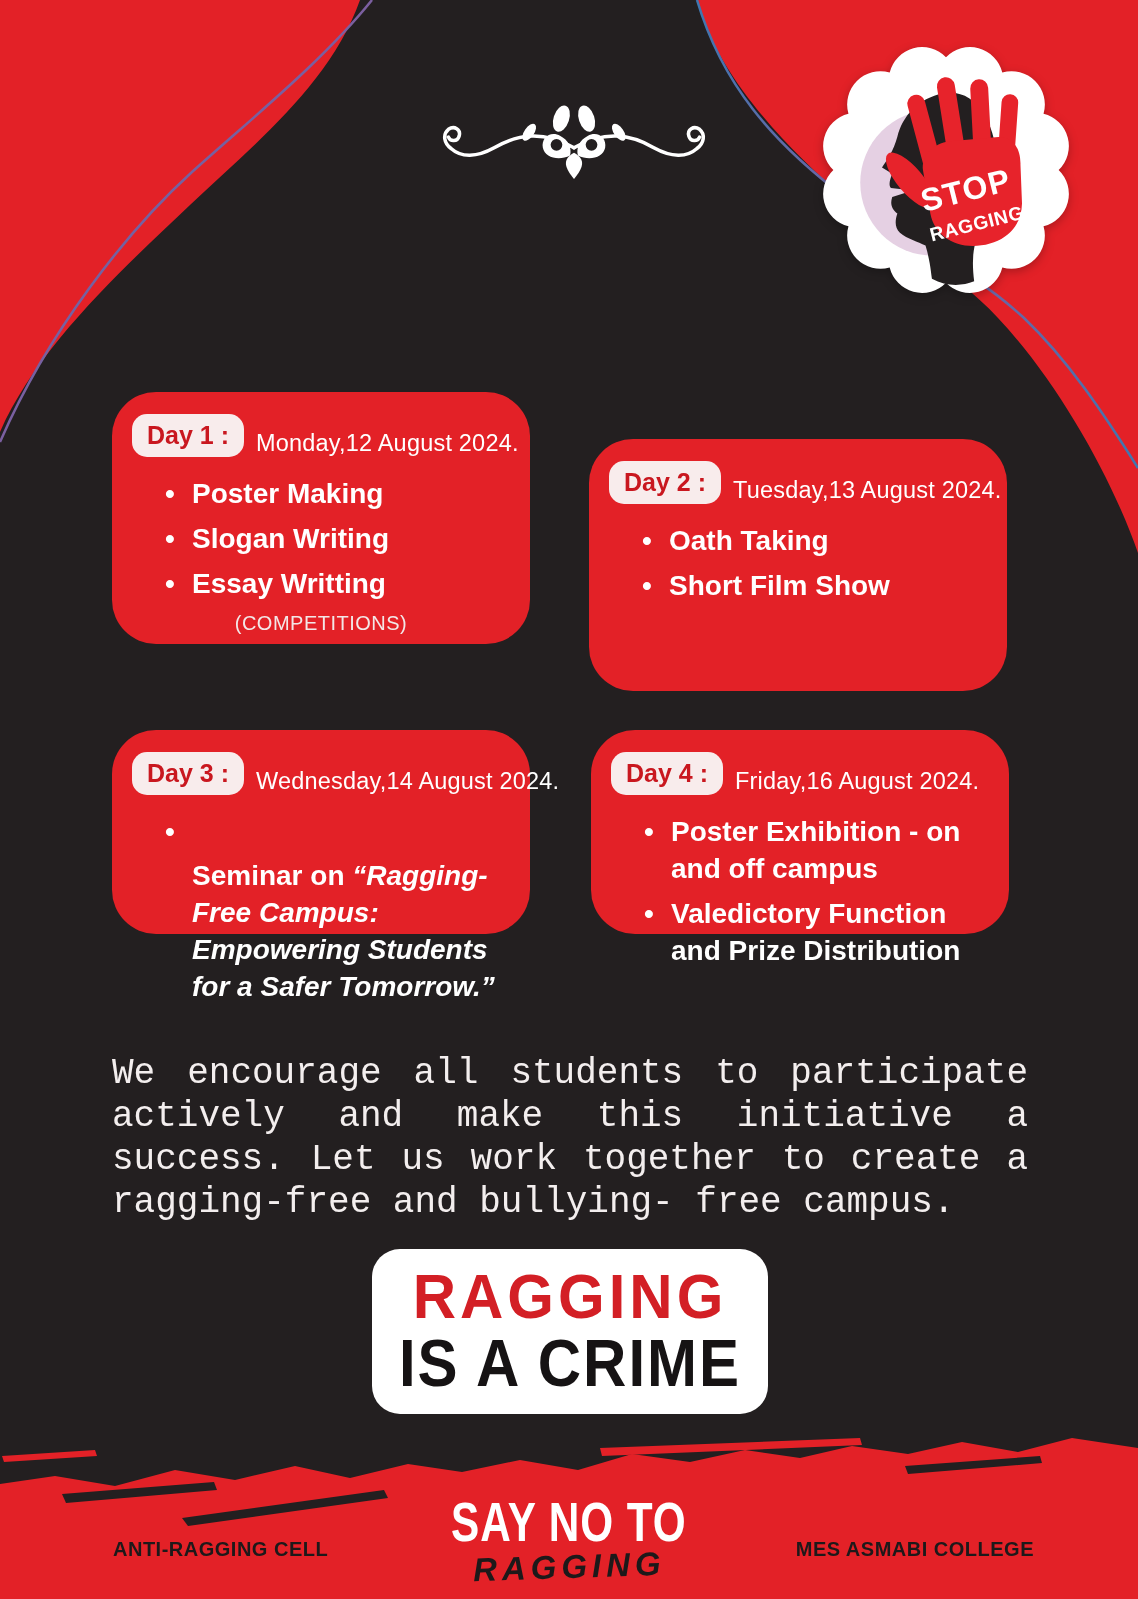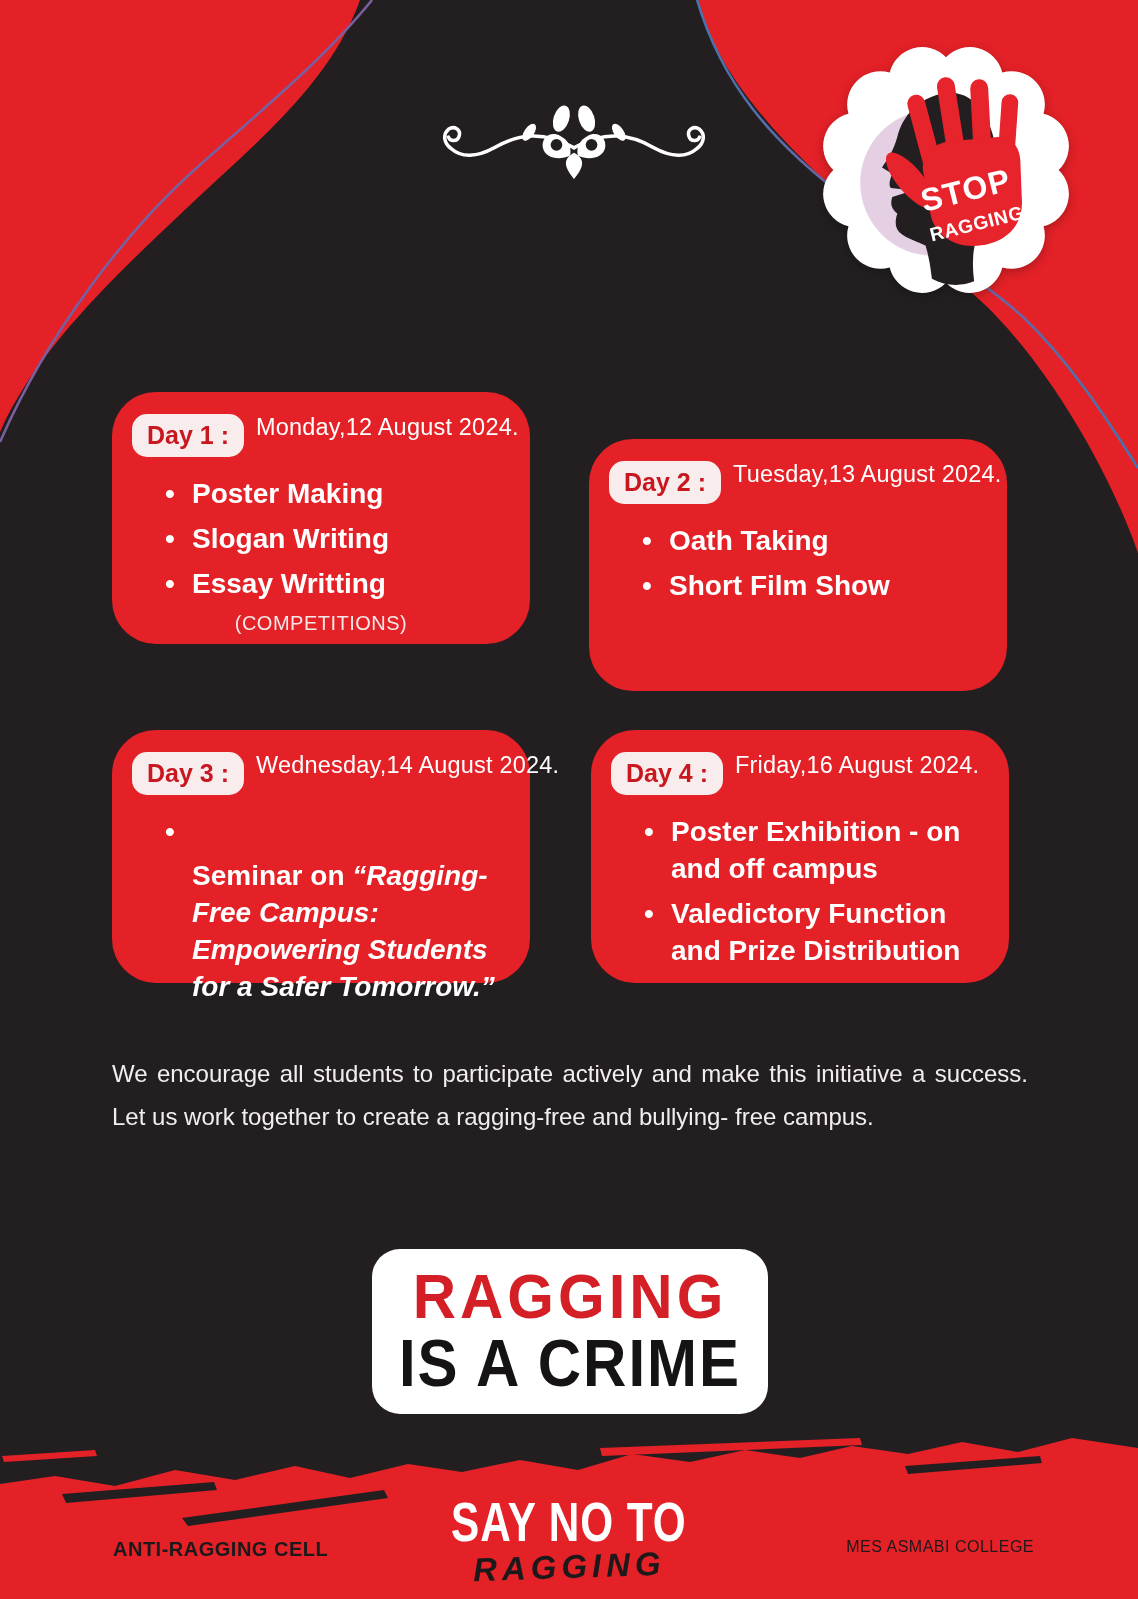--- a/index.html
+++ b/index.html
@@ -15,43 +15,43 @@
   .bg-svg{position:absolute;inset:0;z-index:0;}
   .ornament-svg{position:absolute;left:428px;top:98px;width:292px;height:84px;z-index:1;}
   .badge-svg{position:absolute;left:818px;top:42px;width:256px;height:256px;z-index:3;
     filter:drop-shadow(0 3px 5px rgba(0,0,0,0.25));}
   .title-box{
     position:absolute;left:362px;top:268px;width:412px;height:58px;z-index:2;
     background:var(--red);border-radius:12px;display:flex;align-items:center;justify-content:center;
     color:#fff;font-size:31px;font-weight:800;letter-spacing:1px;
   }
   .day-card{
-    position:absolute;width:418px;height:253px;z-index:2;
+    position:absolute;width:418px;height:204px;z-index:2;
     background:var(--red);border-radius:44px;padding:22px 20px 0 20px;
   }
   .card-1{left:112px;top:392px;height:252px;}
   .card-2{left:589px;top:392px;height:252px;margin-top:47px;}
   .card-3{left:112px;top:730px;}
   .card-4{left:591px;top:730px;padding-left:20px;}
-  .card-head{display:flex;align-items:flex-start;gap:12px;white-space:nowrap;}
+  .card-head{display:flex;align-items:flex-end;gap:12px;white-space:nowrap;}
   .day-pill{
     background:var(--pink);color:var(--badge-red);
     font-weight:800;font-size:25px;padding:7px 15px;border-radius:15px;flex:none;
   }
   .day-date{color:#fff;font-size:23.5px;font-weight:400;letter-spacing:0.2px;}
   .items{list-style:none;margin:18px 0 0 28px;}
   .items li{display:flex;gap:12px;color:#fff;font-weight:800;font-size:28px;line-height:37px;margin-bottom:8px;}
   .items .dot{flex:none;width:20px;text-align:center;}
   .items .txt{max-width:330px;}
   .card-3 .items .txt{max-width:310px;margin-top:44px;}
   .card-3 .items em{font-style:italic;}
   .comp-note{margin-top:10px;text-align:center;color:#f3e7e7;font-size:20px;font-weight:400;letter-spacing:0.5px;}
   .message{
     position:absolute;left:112px;top:1052px;width:916px;z-index:2;
-    color:var(--near-white);font-size:24px;line-height:43px;text-align:justify;font-weight:400;
+    color:var(--near-white);font-size:36px;line-height:43px;text-align:justify;font-weight:400;font-family:Liberation Mono, monospace;
   }
   .stamp{
     position:absolute;left:372px;top:1249px;width:396px;height:165px;z-index:2;
     background:#fff;border-radius:28px;display:flex;flex-direction:column;
     align-items:center;justify-content:center;overflow:visible;
   }
   .stamp-line1{
     color:var(--stamp-red);font-size:60px;font-weight:800;letter-spacing:4px;line-height:64px;
     white-space:nowrap;transform:scaleY(1.05);
     text-shadow:1px 1px 0 rgba(255,255,255,0.35), -1px 2px 0 rgba(255,255,255,0.25);
@@ -70,21 +70,21 @@
     position:absolute;left:0;right:0;top:1548px;z-index:3;text-align:center;
     color:var(--ink);font-size:33px;font-weight:800;font-style:italic;letter-spacing:5px;
   }
   .slogan-2 span{display:inline-block;transform:rotate(-2deg);}
   .footer-left{
     position:absolute;left:113px;top:1538px;z-index:3;
     color:var(--ink);font-size:20px;font-weight:800;letter-spacing:0.5px;
   }
   .footer-right{
     position:absolute;right:104px;top:1538px;z-index:3;
-    color:var(--ink);font-size:16px;font-weight:400;letter-spacing:0.5px;
+    color:var(--ink);font-size:20px;font-weight:700;letter-spacing:0.5px;
   }
 </style>
 </head>
 <body>
 
 <div class="poster">
 
   <svg class="bg-svg" width="1138" height="1599" viewBox="0 0 1138 1599">
     <defs>
       <linearGradient id="lineGrad" x1="0" y1="0" x2="1" y2="1">

